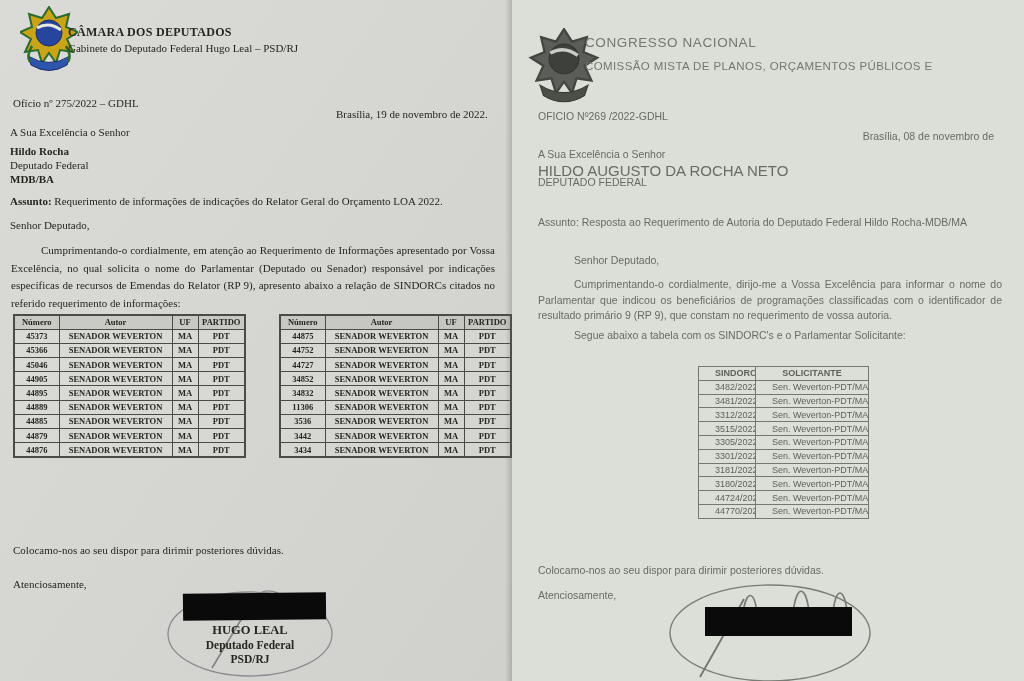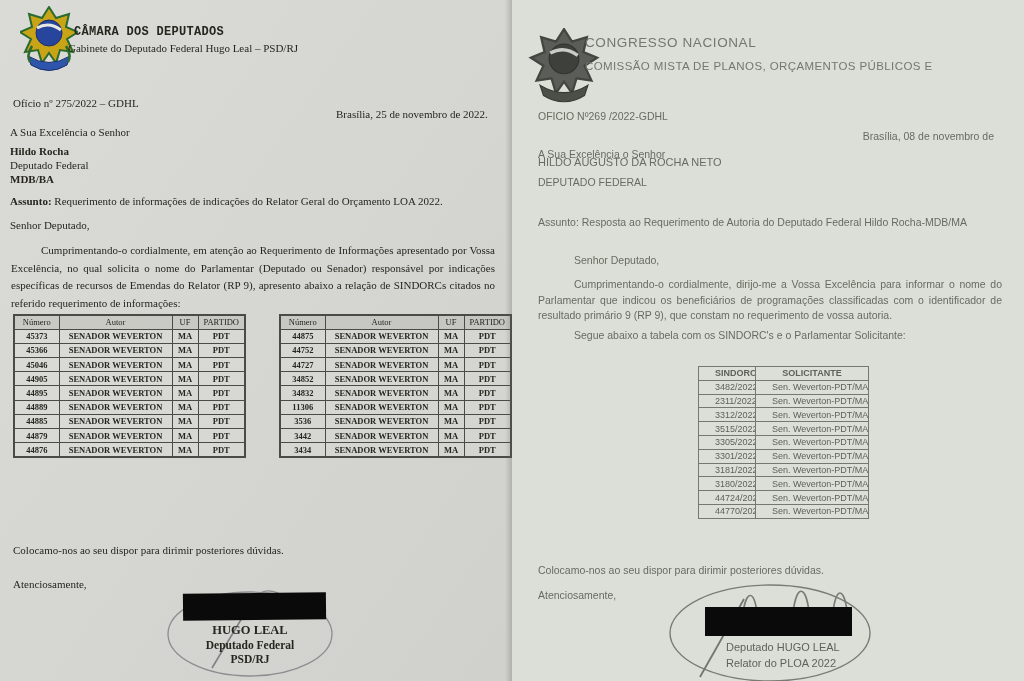--- a/index.html
+++ b/index.html
@@ -19,58 +19,58 @@
   .page-right {
     left:512px;
     background: linear-gradient(180deg,#e4e6e0 0%, #ddе0d9 20%, #dcdfd8 45%, #d7dad2 100%);
     background-color:#dcdfd8;
     font-family:"Liberation Sans", sans-serif;
     color:#686b62;
   }
   .abs { position:absolute; }
 
   
-  .l-org   { left:74px; top:25px; font-weight:bold; font-size:12px; letter-spacing:.3px;font-family:Liberation Mono, monospace; }
+  .l-org   { left:68px; top:25px; font-weight:bold; font-size:12px; letter-spacing:.3px; }
   .l-orgsub{ left:68px; top:42px; font-size:11px; }
   .l-oficio{ left:13px; top:97px; font-size:11px; }
   .l-date  { left:336px; top:108px; font-size:11px; }
   .l-excel { left:10px; top:126px; font-size:11px; }
   .l-name  { left:10px; top:145px; font-size:11px; font-weight:bold; }
   .l-role  { left:10px; top:159px; font-size:11px; }
   .l-party { left:10px; top:173px; font-size:11px; font-weight:bold; }
   .l-subject{ left:10px; top:195px; font-size:11px; width:486px; }
   .l-greeting{ left:10px; top:219px; font-size:11px; }
   .l-body  { left:11px; top:242px; width:484px; font-size:11px; line-height:17.6px;
              text-align:justify; text-indent:30px; }
   .l-tables{ left:13px; top:314px; width:478px; display:flex; gap:33px; }
   table.ltable { border-collapse:collapse; table-layout:fixed; width:219px;
                  font-size:8.5px; font-weight:bold; text-align:center;
                  border:2px solid #4b4b45; background:rgba(255,255,255,.06); }
   table.ltable th, table.ltable td { border:1px solid #4b4b45; height:14.2px; padding:0 1px;
                  overflow:hidden; white-space:nowrap; }
-  table.ltable th { background:rgba(120,120,115,.16); font-weight:normal; }
+  table.ltable th { background:rgba(120,120,115,.16); font-weight:bold; }
   table.ltable th:nth-child(1), table.ltable td:nth-child(1){ width:45px; }
   table.ltable th:nth-child(2), table.ltable td:nth-child(2){ width:113px; }
   table.ltable th:nth-child(3), table.ltable td:nth-child(3){ width:26px; }
   table.ltable th:nth-child(4), table.ltable td:nth-child(4){ width:47px; }
   .l-closing { left:13px; top:544px; font-size:11px; }
   .l-regards { left:13px; top:578px; font-size:11px; }
   .l-sigsvg  { left:162px; top:582px; width:176px; height:99px; }
   .l-redact  { left:183px; top:593px; width:143px; height:27px; background:#0a0a0a;
                transform:rotate(-0.6deg); }
   .l-signer  { left:160px; top:623px; width:180px; text-align:center;
                font-weight:bold; font-size:11.5px; line-height:14.5px; }
 
   
   .r-org   { left:73px; top:35px; font-size:13.5px; color:#74776f; letter-spacing:.6px; }
   .r-orgsub{ left:73px; top:60px; font-size:11.5px; color:#74776f; letter-spacing:.4px; }
   .r-oficio{ left:26px; top:110px; font-size:10.5px; }
   .r-date  { left:262px; top:130px; width:220px; text-align:right; font-size:10.5px; }
   .r-excel { left:26px; top:148px; font-size:10.5px; }
-  .r-name  { left:26px; top:156px; font-size:11px; }
+  .r-name  { left:26px; top:162px; font-size:15px; }
   .r-role  { left:26px; top:176px; font-size:10.5px; }
   .r-subject{ left:26px; top:216px; font-size:10.5px; width:460px; }
   .r-greeting{ left:62px; top:254px; font-size:10.5px; }
   .r-body  { left:26px; top:277px; width:464px; font-size:10.5px; line-height:15.6px;
              text-align:justify; text-indent:36px; }
   .r-segue { left:62px; top:329px; font-size:10.5px; }
   .r-table-wrap { left:186px; top:366px; }
   table.rtable { border-collapse:collapse; table-layout:fixed; width:170px;
                  font-size:9px; color:#5e6159; text-align:center;
                  border:1px solid #75786f; }
@@ -95,21 +95,21 @@
       <polygon points="29,1 36,12 49,8 46,21 58,26 47,33 53,46 40,44 36,57 29,47 22,57 18,44 5,46 11,33 0,26 12,21 9,8 22,12" fill="#c9a416" stroke="#2c6b2f" stroke-width="2"></polygon>
       <circle cx="29" cy="27" r="13" fill="#27459c" stroke="#1c2f6b" stroke-width="1"></circle>
       <path d="M17,22 q12,-7 24,2" stroke="#e8e8e2" stroke-width="3" fill="none"></path>
       <path d="M8,50 q21,13 42,0 l-3,9 q-18,11 -36,0 z" fill="#2d55ab" stroke="#1c2f6b" stroke-width="1"></path>
       <path d="M12,40 q-6,10 -2,16 M46,40 q6,10 2,16" stroke="#2c6b2f" stroke-width="2.5" fill="none"></path>
     </svg>
     <div class="abs l-org">CÂMARA DOS DEPUTADOS</div>
     <div class="abs l-orgsub">Gabinete do Deputado Federal Hugo Leal – PSD/RJ</div>
 
     <div class="abs l-oficio">Ofício nº 275/2022 – GDHL</div>
-    <div class="abs l-date">Brasília, 25 de novembro de 2022.</div>
+    <div class="abs l-date">Brasília, 19 de novembro de 2022.</div>
 
     <div class="abs l-excel">A Sua Excelência o Senhor</div>
     <div class="abs l-name">Hildo Rocha</div>
     <div class="abs l-role">Deputado Federal</div>
     <div class="abs l-party">MDB/BA</div>
 
     <div class="abs l-subject"><b>Assunto:</b><span> Requerimento de informações de indicações do Relator Geral do Orçamento LOA 2022.</span></div>
 
     <div class="abs l-greeting">Senhor Deputado,</div>
     <div class="abs l-body">Cumprimentando-o cordialmente, em atenção ao Requerimento de Informações apresentado por Vossa Excelência, no qual solicita o nome do Parlamentar (Deputado ou Senador) responsável por indicações específicas de recursos de Emendas do Relator (RP 9), apresento abaixo a relação de SINDORCs citados no referido requerimento de informações:</div>
@@ -295,21 +295,21 @@
           <th>SINDORC</th>
           <th>SOLICITANTE</th>
         </tr>
           </thead>
         <tbody>
             <tr>
               <td>3482/2022</td>
               <td>Sen. Weverton-PDT/MA</td>
             </tr>
             <tr>
-              <td>2311/2022</td>
+              <td>3481/2022</td>
               <td>Sen. Weverton-PDT/MA</td>
             </tr>
             <tr>
               <td>3312/2022</td>
               <td>Sen. Weverton-PDT/MA</td>
             </tr>
             <tr>
               <td>3515/2022</td>
               <td>Sen. Weverton-PDT/MA</td>
             </tr>
@@ -345,19 +345,15 @@
     <div class="abs r-regards">Atenciosamente,</div>
 
     <svg class="abs r-sigsvg" viewBox="0 0 224 108">
       <ellipse cx="106" cy="60" rx="100" ry="48" fill="none" stroke="#797c75" stroke-width="1.4"></ellipse>
       <path d="M78,52 C80,14 92,12 94,50" fill="none" stroke="#797c75" stroke-width="1.6"></path>
       <path d="M128,50 C131,8 143,8 146,48" fill="none" stroke="#797c75" stroke-width="1.6"></path>
       <path d="M168,48 C171,10 181,12 184,46" fill="none" stroke="#797c75" stroke-width="1.6"></path>
       <path d="M36,104 L80,26" fill="none" stroke="#73766f" stroke-width="1.8"></path>
     </svg>
     <div class="abs r-redact"></div>
-    <div class="abs r-signer">
-      <div>Deputado HUGO LEAL</div>
-      <div>Relator do PLOA 2022</div>
-    </div>
   </div>
 
 </div>
 
 </body></html>

